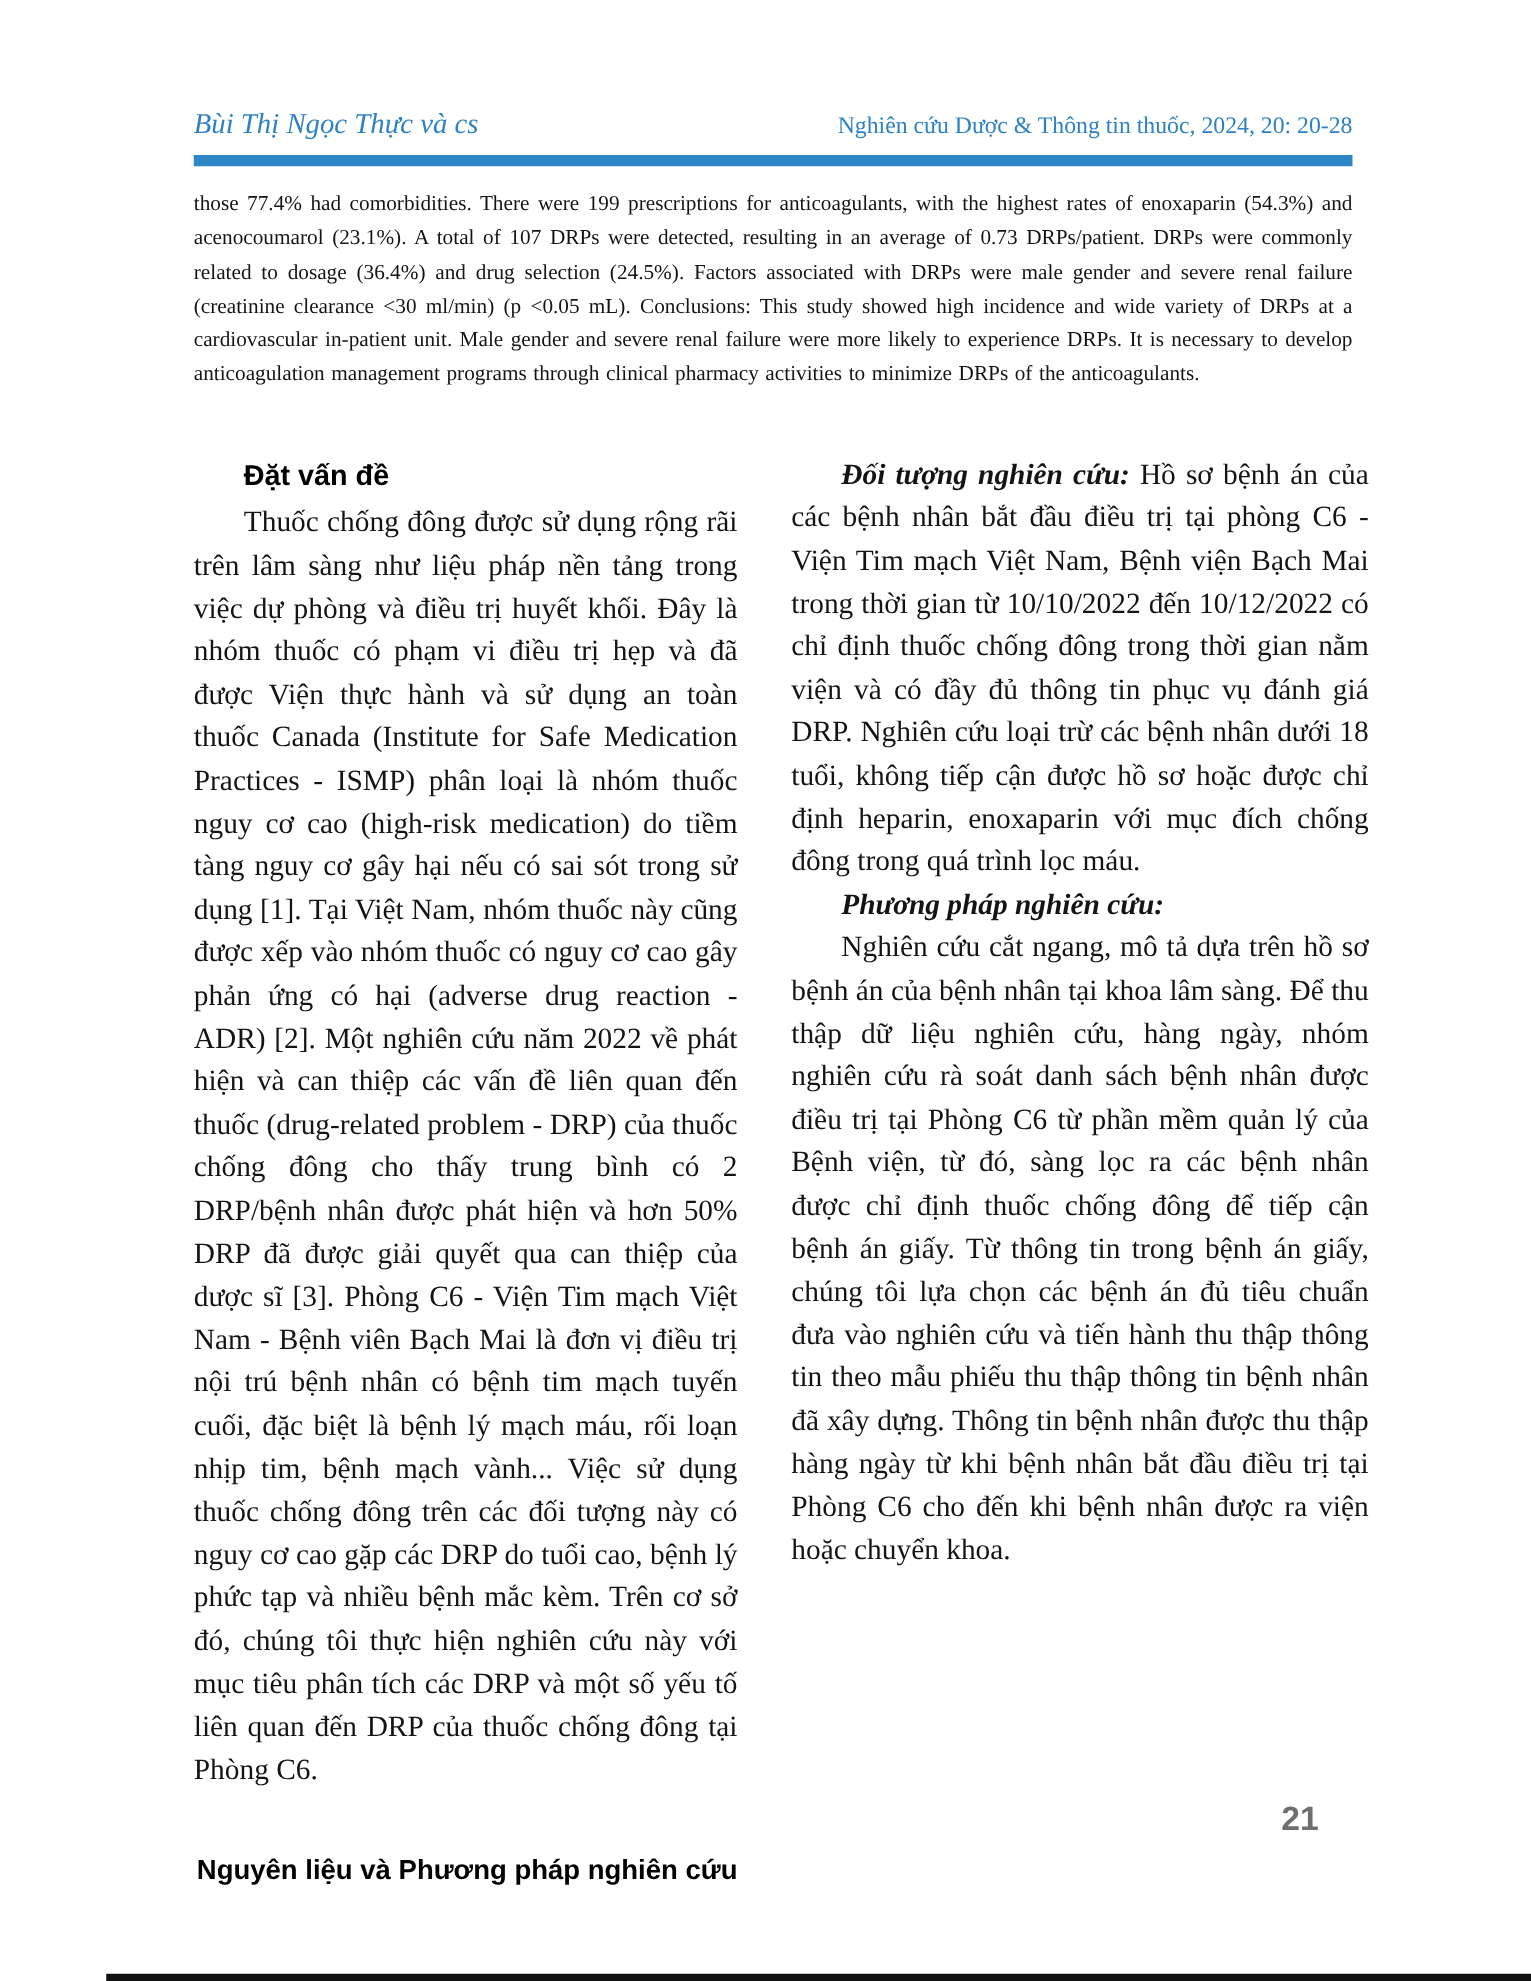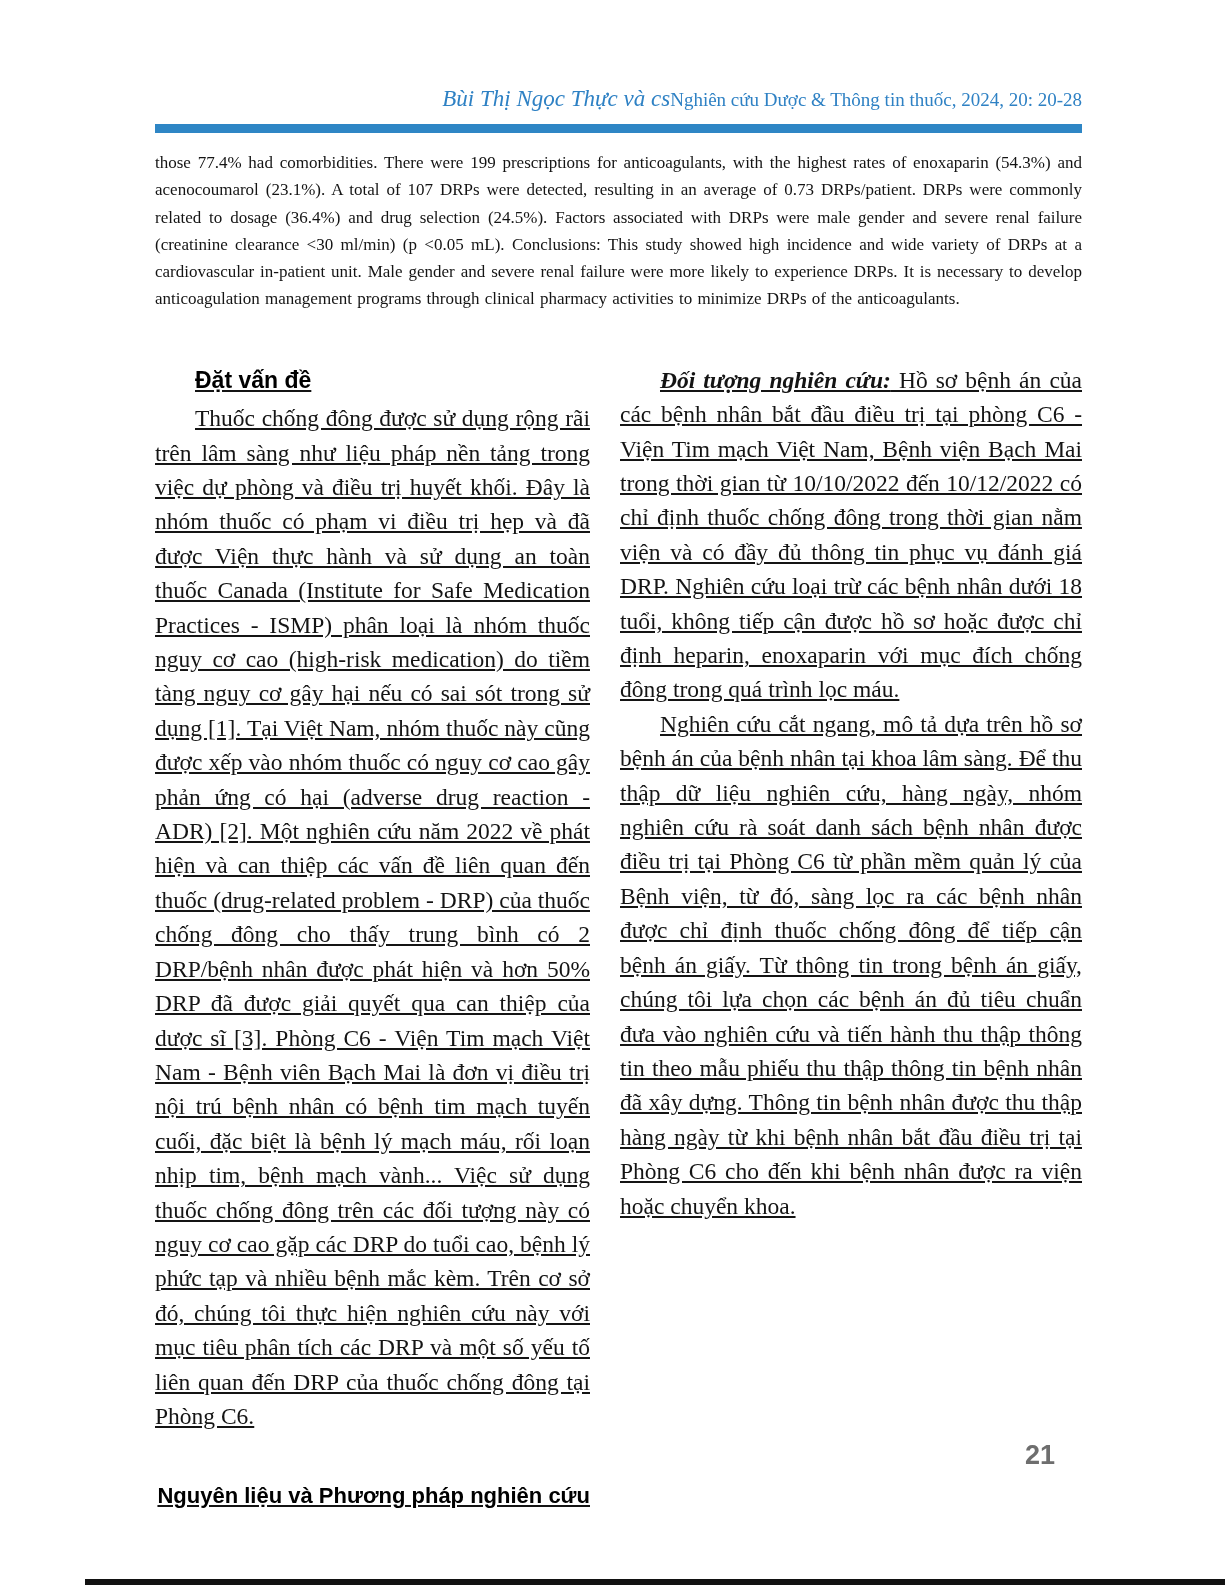--- a/index.html
+++ b/index.html
@@ -12,21 +12,21 @@
     color: #141414;
     overflow: hidden;
   }
   .content {
     margin-left: 155px;
     margin-right: 143px;
   }
   
   .header-row {
     display: flex;
-    justify-content: flex-end;
+    justify-content: space-between;
     align-items: baseline;
     padding-top: 86px;
     color: #2e81c4;
   }
   .header-author {
     font-style: italic;
     font-size: 23px;
   }
   .header-journal {
     font-size: 19px;
@@ -41,23 +41,22 @@
   .abstract {
     margin-top: 16px;
     font-size: 17px;
     line-height: 27.3px;
     text-align: justify;
     word-spacing: 1px;
   }
   
   .columns {
     display: flex;
-    gap: 30px;
+    gap: 43px;
     margin-top: 50px;
-    text-decoration: underline;
   }
   .col-left  { width: 435px; flex: 0 0 435px; }
   .col-right { width: 462px; flex: 0 0 462px; }
   .body-text {
     font-size: 23.5px;
     line-height: 34.4px;
     text-align: justify;
   }
   .para {
     margin: 0;
@@ -127,20 +126,21 @@
       <div class="col-left body-text">
         <div class="section-heading">Đặt vấn đề</div>
         <p class="para">Thuốc chống đông được sử dụng rộng rãi trên lâm sàng như liệu pháp nền tảng trong việc dự phòng và điều trị huyết khối. Đây là nhóm thuốc có phạm vi điều trị hẹp và đã được Viện thực hành và sử dụng an toàn thuốc Canada (Institute for Safe Medication Practices - ISMP) phân loại là nhóm thuốc nguy cơ cao (high-risk medication) do tiềm tàng nguy cơ gây hại nếu có sai sót trong sử dụng [1]. Tại Việt Nam, nhóm thuốc này cũng được xếp vào nhóm thuốc có nguy cơ cao gây phản ứng có hại (adverse drug reaction - ADR) [2]. Một nghiên cứu năm 2022 về phát hiện và can thiệp các vấn đề liên quan đến thuốc (drug-related problem - DRP) của thuốc chống đông cho thấy trung bình có 2 DRP/bệnh nhân được phát hiện và hơn 50% DRP đã được giải quyết qua can thiệp của dược sĩ [3]. Phòng C6 - Viện Tim mạch Việt Nam - Bệnh viên Bạch Mai là đơn vị điều trị nội trú bệnh nhân có bệnh tim mạch tuyến cuối, đặc biệt là bệnh lý mạch máu, rối loạn nhịp tim, bệnh mạch vành... Việc sử dụng thuốc chống đông trên các đối tượng này có nguy cơ cao gặp các DRP do tuổi cao, bệnh lý phức tạp và nhiều bệnh mắc kèm. Trên cơ sở đó, chúng tôi thực hiện nghiên cứu này với mục tiêu phân tích các DRP và một số yếu tố liên quan đến DRP của thuốc chống đông tại Phòng C6.</p>
         <div class="methods-main-heading">Nguyên liệu và Phương pháp nghiên cứu</div>
       </div>
 
       <div class="col-right body-text">
         <p class="para">
           <span class="lead-label">Đối tượng nghiên cứu:</span><span> Hồ sơ bệnh án của các bệnh nhân bắt đầu điều trị tại phòng C6 - Viện Tim mạch Việt Nam, Bệnh viện Bạch Mai trong thời gian từ 10/10/2022 đến 10/12/2022 có chỉ định thuốc chống đông trong thời gian nằm viện và có đầy đủ thông tin phục vụ đánh giá DRP. Nghiên cứu loại trừ các bệnh nhân dưới 18 tuổi, không tiếp cận được hồ sơ hoặc được chỉ định heparin, enoxaparin với mục đích chống đông trong quá trình lọc máu.</span>
         </p>
+        <p class="sub-heading-line">Phương pháp nghiên cứu:</p>
         <p class="para">Nghiên cứu cắt ngang, mô tả dựa trên hồ sơ bệnh án của bệnh nhân tại khoa lâm sàng. Để thu thập dữ liệu nghiên cứu, hàng ngày, nhóm nghiên cứu rà soát danh sách bệnh nhân được điều trị tại Phòng C6 từ phần mềm quản lý của Bệnh viện, từ đó, sàng lọc ra các bệnh nhân được chỉ định thuốc chống đông để tiếp cận bệnh án giấy. Từ thông tin trong bệnh án giấy, chúng tôi lựa chọn các bệnh án đủ tiêu chuẩn đưa vào nghiên cứu và tiến hành thu thập thông tin theo mẫu phiếu thu thập thông tin bệnh nhân đã xây dựng. Thông tin bệnh nhân được thu thập hàng ngày từ khi bệnh nhân bắt đầu điều trị tại Phòng C6 cho đến khi bệnh nhân được ra viện hoặc chuyển khoa.</p>
       </div>
 
     </div>
   </div>
 
   <div class="page-number">21</div>
 
   <div class="bottom-bar"></div>
 </div>

